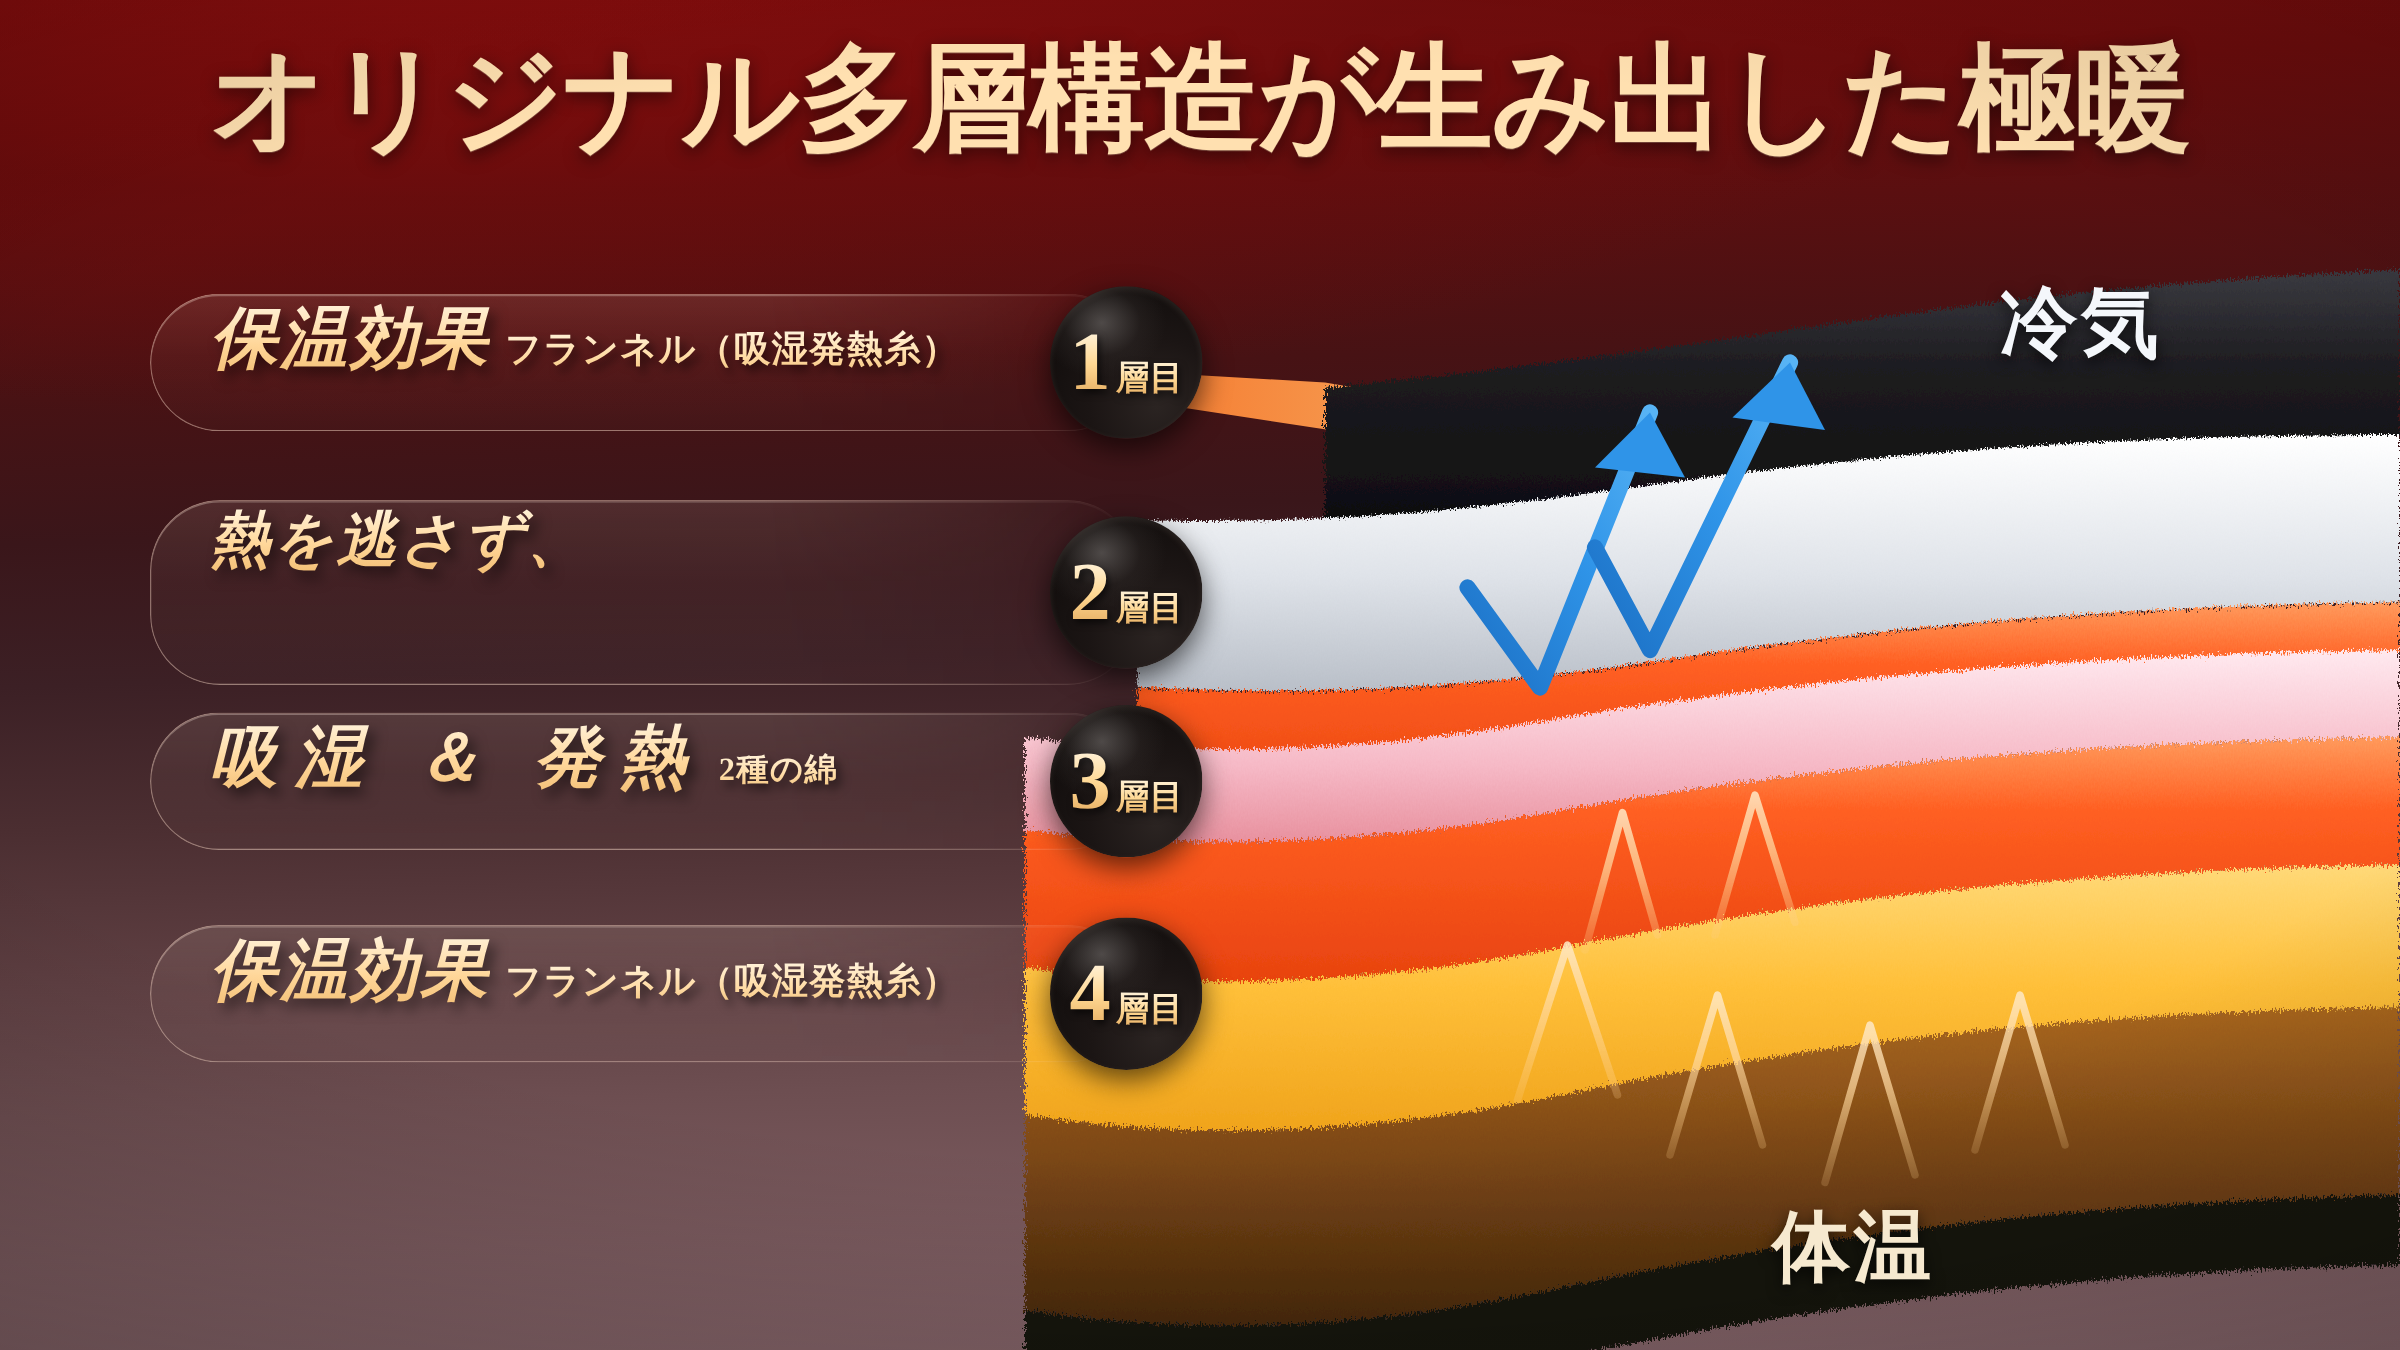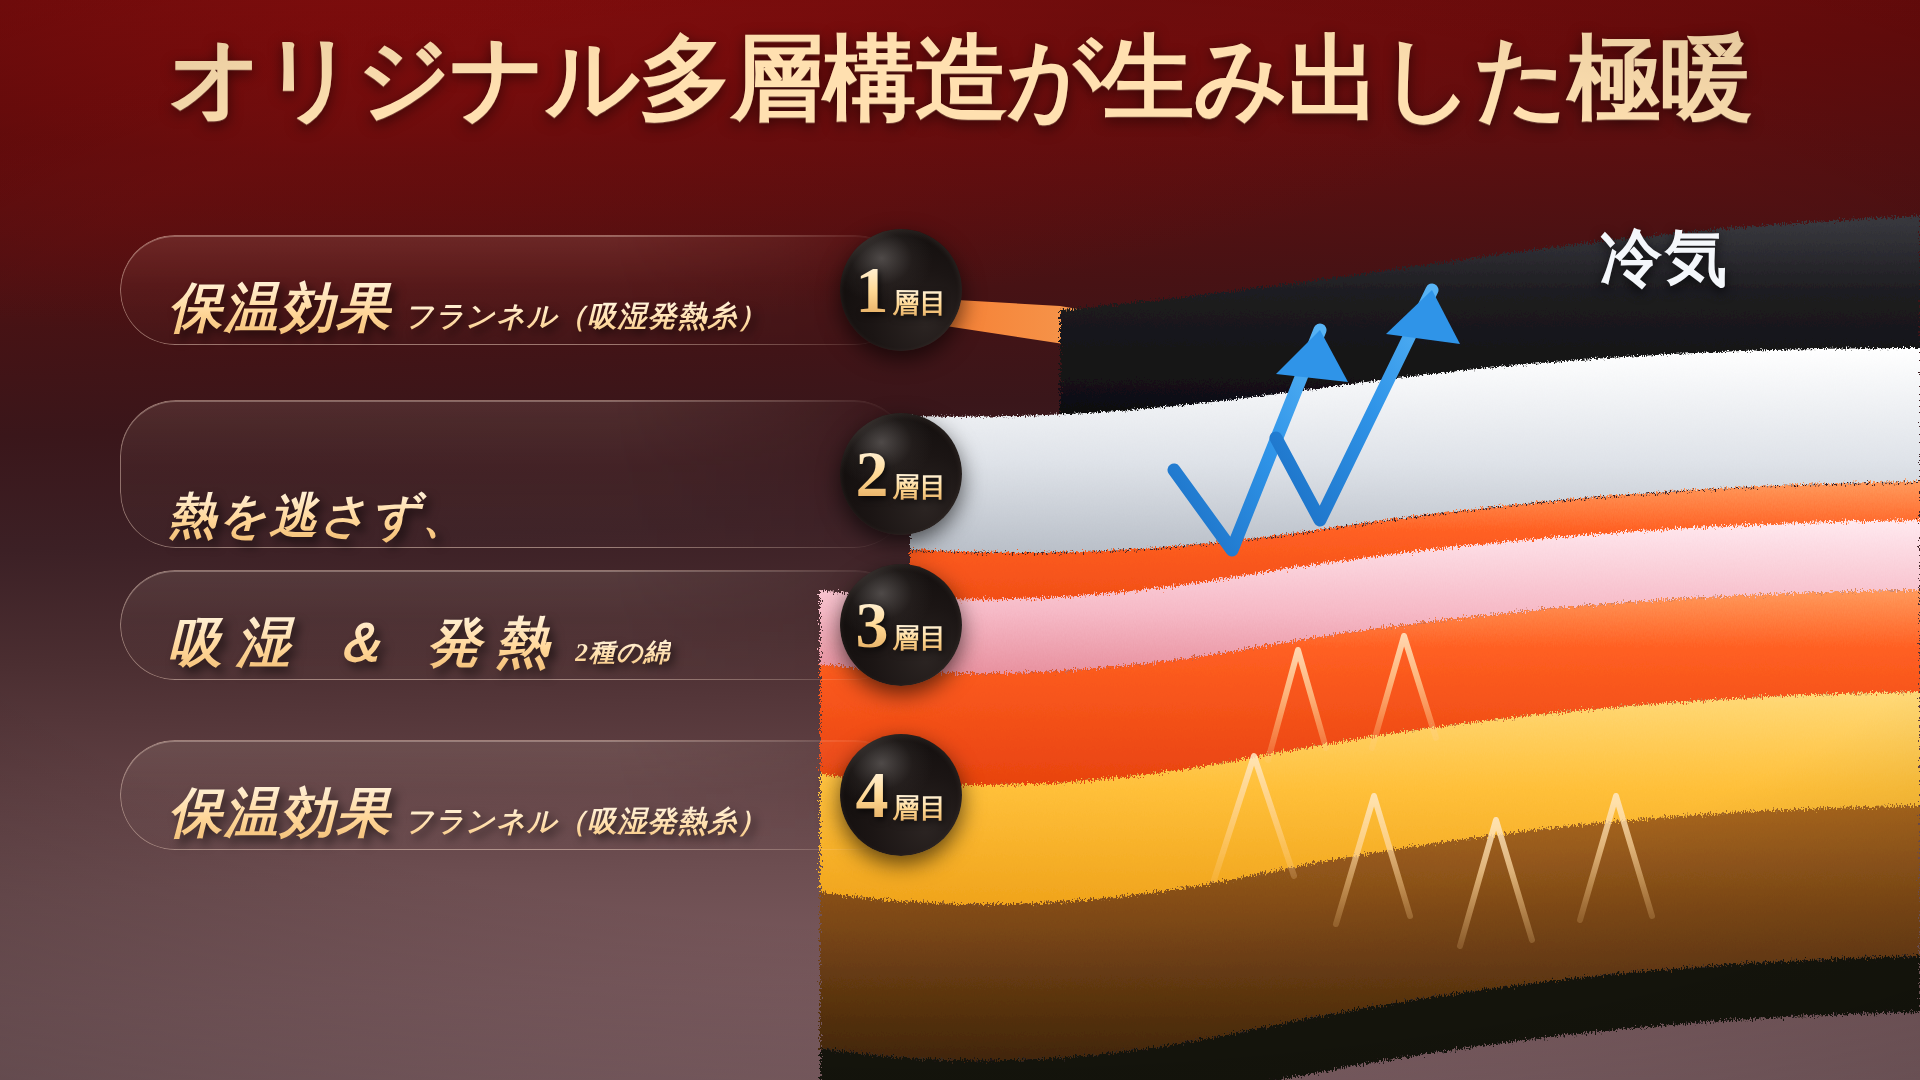--- a/index.html
+++ b/index.html
@@ -65,42 +65,41 @@
     background:linear-gradient(180deg, rgba(255,235,215,0.11) 0%, rgba(255,225,205,0.045) 45%, rgba(255,215,190,0.015) 100%);
     box-shadow:inset 0 1px 0 rgba(255,240,225,0.30);
     
     -webkit-mask-image:linear-gradient(90deg, #000 0%, #000 62%, rgba(0,0,0,0.55) 84%, rgba(0,0,0,0) 100%);
     mask-image:linear-gradient(90deg, #000 0%, #000 62%, rgba(0,0,0,0.55) 84%, rgba(0,0,0,0) 100%);
   }
   .row-text {
     position:absolute;
     left:48px; right:120px; top:0; bottom:0;
     display:flex; flex-direction:column;
-    justify-content:flex-end;
+    justify-content:flex-start;
     z-index:3;
   }
   .line { display:flex; align-items:baseline; white-space:nowrap; }
   .line.indent { padding-left:118px; }
   .main-txt {
     font-family:"Liberation Serif", serif;
     font-weight:bold;
     font-style:italic;
     font-size:54px;
     letter-spacing:2px;
     color:#ffdfae;
     background:linear-gradient(180deg,#fff3dc 8%,#ffd79a 55%,#f0b96c 100%);
     -webkit-background-clip:text; background-clip:text;
     -webkit-text-fill-color:transparent;
     filter:drop-shadow(5px 6px 5px rgba(0,0,0,0.55));
   }
   .main-txt.wide { letter-spacing:14px; }
   .sub-txt {
     font-family:"Liberation Serif", serif;
     font-weight:bold;
-    font-style:italic;
     font-size:29px;
     margin-left:12px;
     letter-spacing:1px;
     color:#ffe6c0;
     background:linear-gradient(180deg,#fff3dc 10%,#ffdda8 60%,#f3c27a 100%);
     -webkit-background-clip:text; background-clip:text;
     -webkit-text-fill-color:transparent;
     filter:drop-shadow(4px 5px 4px rgba(0,0,0,0.55));
   }
   .sub-txt.sm { font-size:26px; }
@@ -386,15 +385,16 @@
     </div>
     <div class="badge">
       <span class="badge-inner">
         <span class="badge-num">4</span>
         <span class="badge-unit">層目</span>
       </span>
     </div>
   </div>
 
   <div class="callout" id="cold-label">冷気</div>
+  <div class="callout" id="body-label">体温</div>
 
   <div id="vignette"></div>
 </div>
 
 </body></html>

